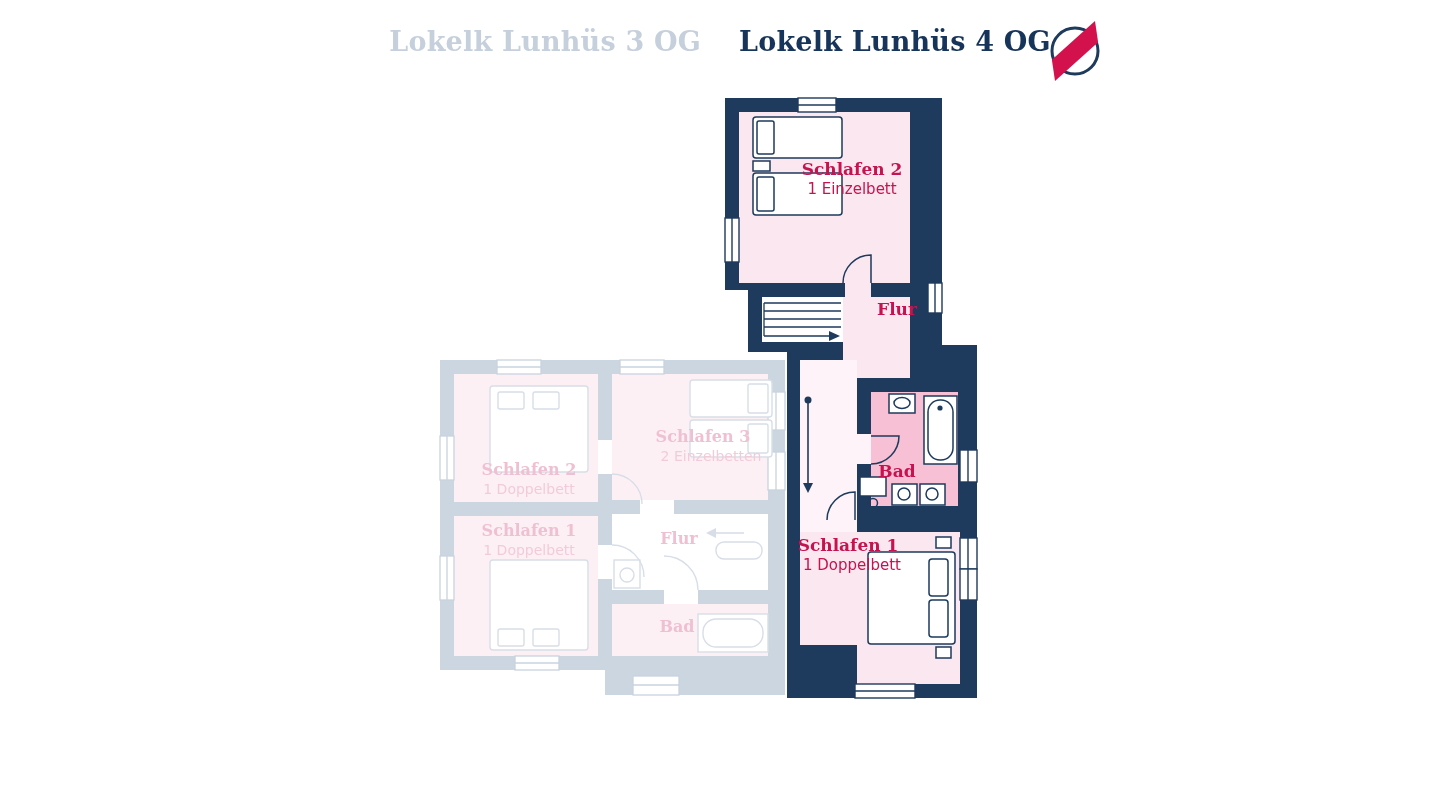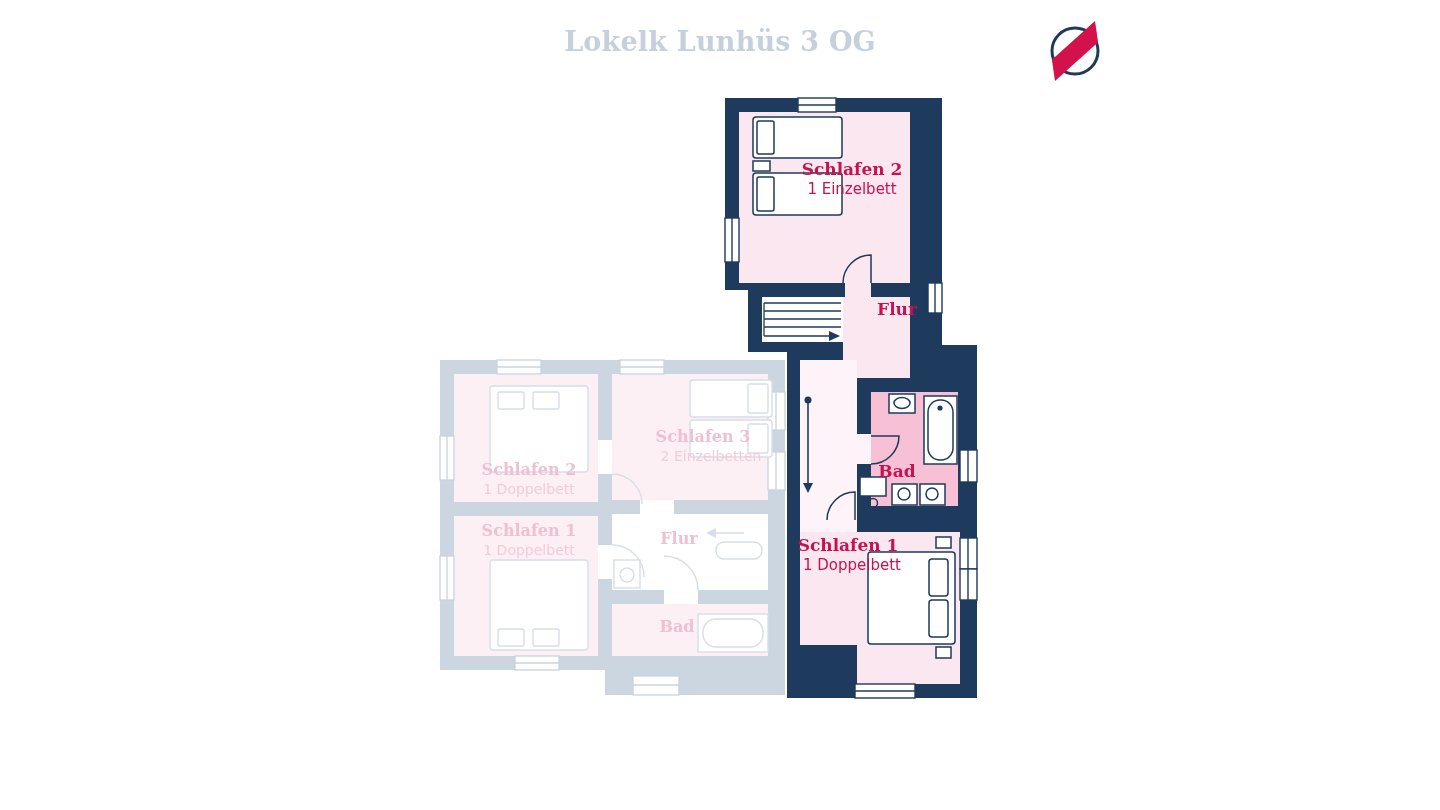--- a/index.html
+++ b/index.html
@@ -18,20 +18,21 @@
   .room-name{font-family:"DejaVu Serif",serif;font-weight:bold;font-size:17px;fill:#c6124f;text-anchor:middle;}
   .room-detail{font-family:"DejaVu Sans",sans-serif;font-size:15px;fill:#c6124f;text-anchor:middle;}
   .faded-name{font-family:"DejaVu Serif",serif;font-weight:bold;font-size:16px;fill:#efc0d2;text-anchor:middle;}
   .faded-detail{font-family:"DejaVu Sans",sans-serif;font-size:14px;fill:#f2cbd9;text-anchor:middle;}
 </style>
 </head>
 <body>
 
 <div class="header">
   <span class="floor-tab inactive">Lokelk Lunhüs 3 OG</span>
+  <span class="floor-tab active">Lokelk Lunhüs 4 OG</span>
 </div>
 
 <svg class="plan" width="1440" height="810" viewBox="0 0 1440 810">
 
   <g>
     <polygon points="440,360 785,360 785,695 605,695 605,670 440,670" fill="#ccd6e0"></polygon>
 
     <rect x="454" y="374" width="144" height="128" fill="#fdf0f5"></rect>
     <rect x="454" y="516" width="144" height="140" fill="#fdf0f5"></rect>
     <rect x="612" y="374" width="156" height="126" fill="#fdf0f5"></rect>

